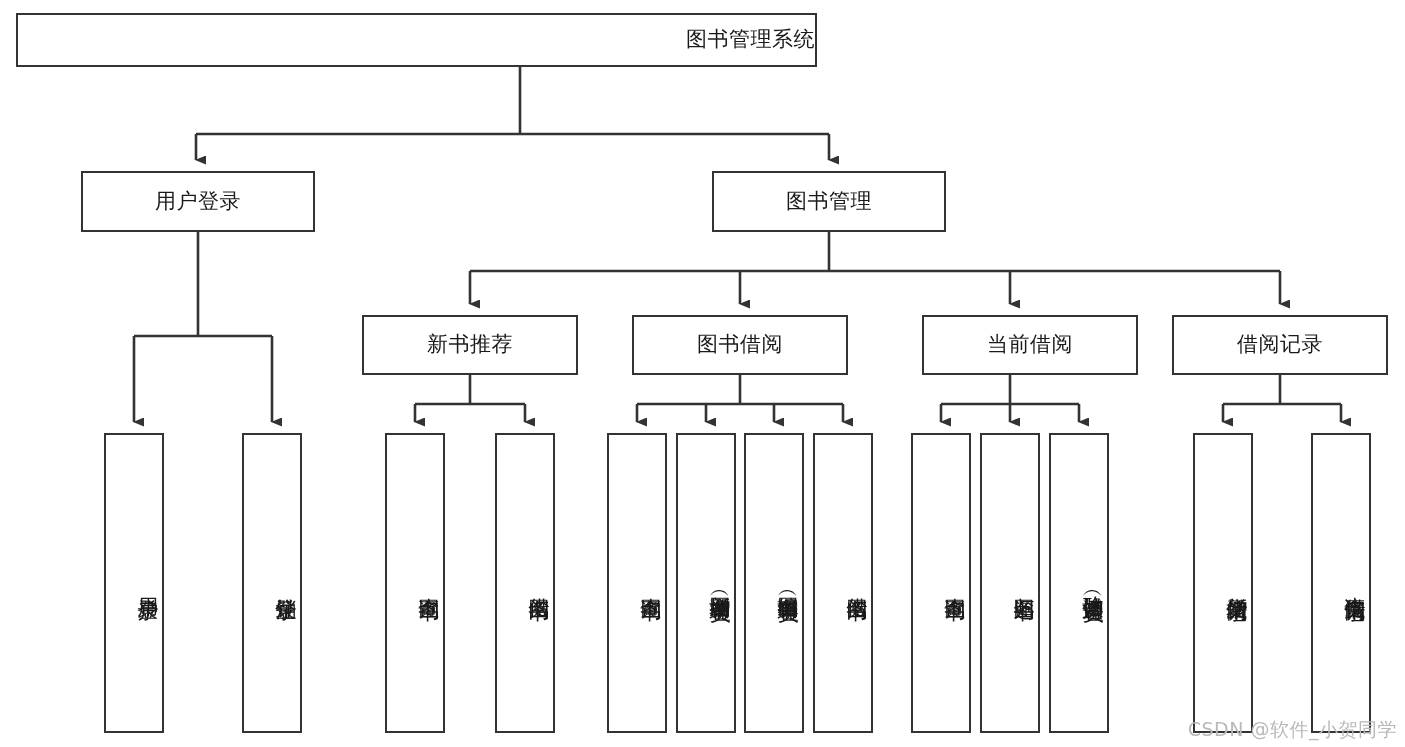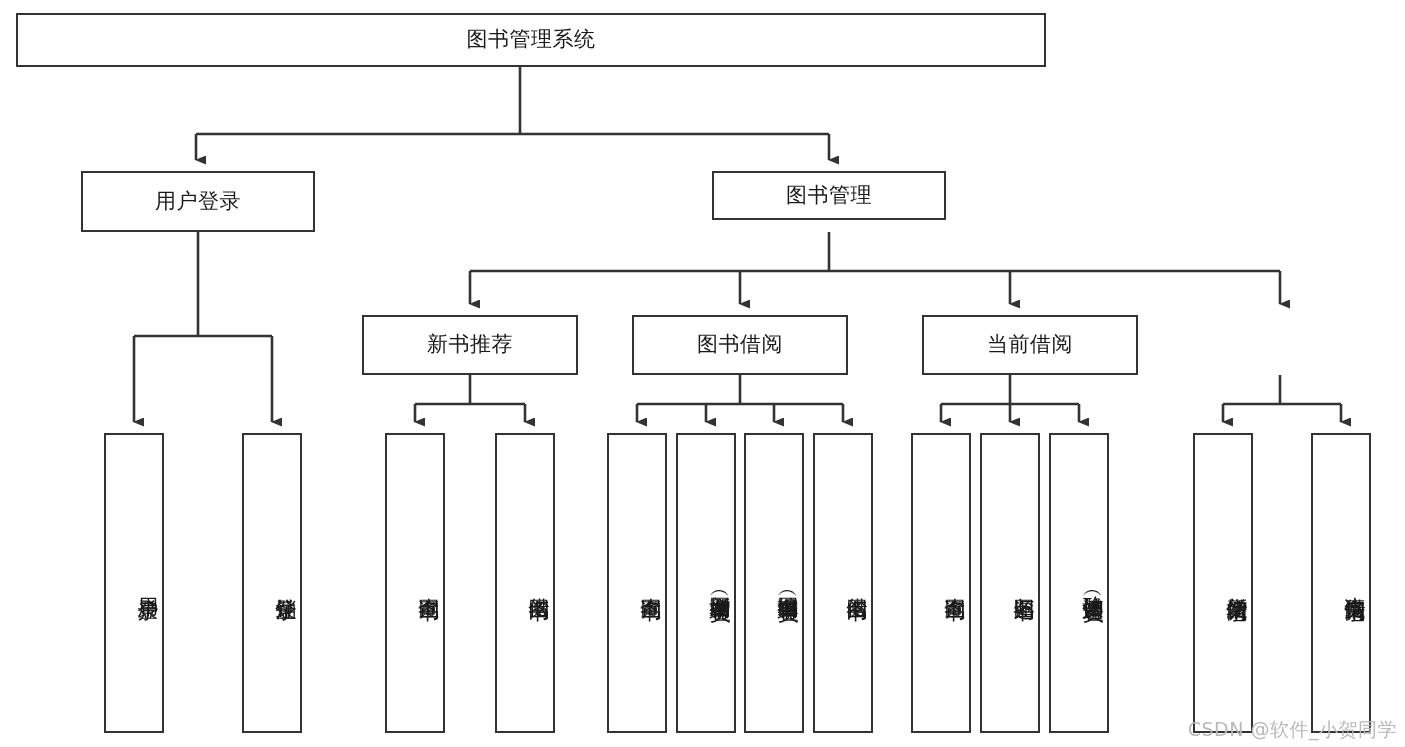--- a/index.html
+++ b/index.html
@@ -116,39 +116,42 @@
       <line x1="1079" y1="404" x2="1079" y2="422" marker-end="url(#arrowhead)"></line>
 
       <line x1="1280" y1="375" x2="1280" y2="404"></line>
       <line x1="1223" y1="404" x2="1341" y2="404"></line>
       <line x1="1223" y1="404" x2="1223" y2="422" marker-end="url(#arrowhead)"></line>
       <line x1="1341" y1="404" x2="1341" y2="422" marker-end="url(#arrowhead)"></line>
 
     </g>
   </svg>
 
-  <div class="node horiz" style="left:16px; top:13px; width:1030px; height:54px;">
+  <div class="node horiz" style="left:16px; top:13px; width:801px; height:54px;justify-content:flex-end;">
     <span>图书管理系统</span>
   </div>
 
   <div class="node horiz" style="left:81px; top:171px; width:234px; height:61px;">
     <span>用户登录</span>
   </div>
-  <div class="node horiz" style="left:712px; top:171px; width:234px; height:49px;">
+  <div class="node horiz" style="left:712px; top:171px; width:234px; height:61px;">
     <span>图书管理</span>
   </div>
 
   <div class="node horiz" style="left:632px; top:315px; width:216px; height:60px;">
     <span>图书借阅</span>
   </div>
   <div class="node horiz" style="left:362px; top:315px; width:216px; height:60px;">
     <span>新书推荐</span>
   </div>
   <div class="node horiz" style="left:902px; top:315px; width:216px; height:60px;margin-left:20px;">
     <span>当前借阅</span>
+  </div>
+  <div class="node horiz" style="left:1172px; top:315px; width:216px; height:60px;">
+    <span>借阅记录</span>
   </div>
 
   <div class="node vert" style="left:104px; top:433px; width:60px; height:300px;">
     <span class="vtext">用户登录</span>
   </div>
   <div class="node vert" style="left:242px; top:433px; width:60px; height:300px;">
     <span class="vtext">注销登录</span>
   </div>
 
   <div class="node vert" style="left:385px; top:433px; width:60px; height:300px;">

